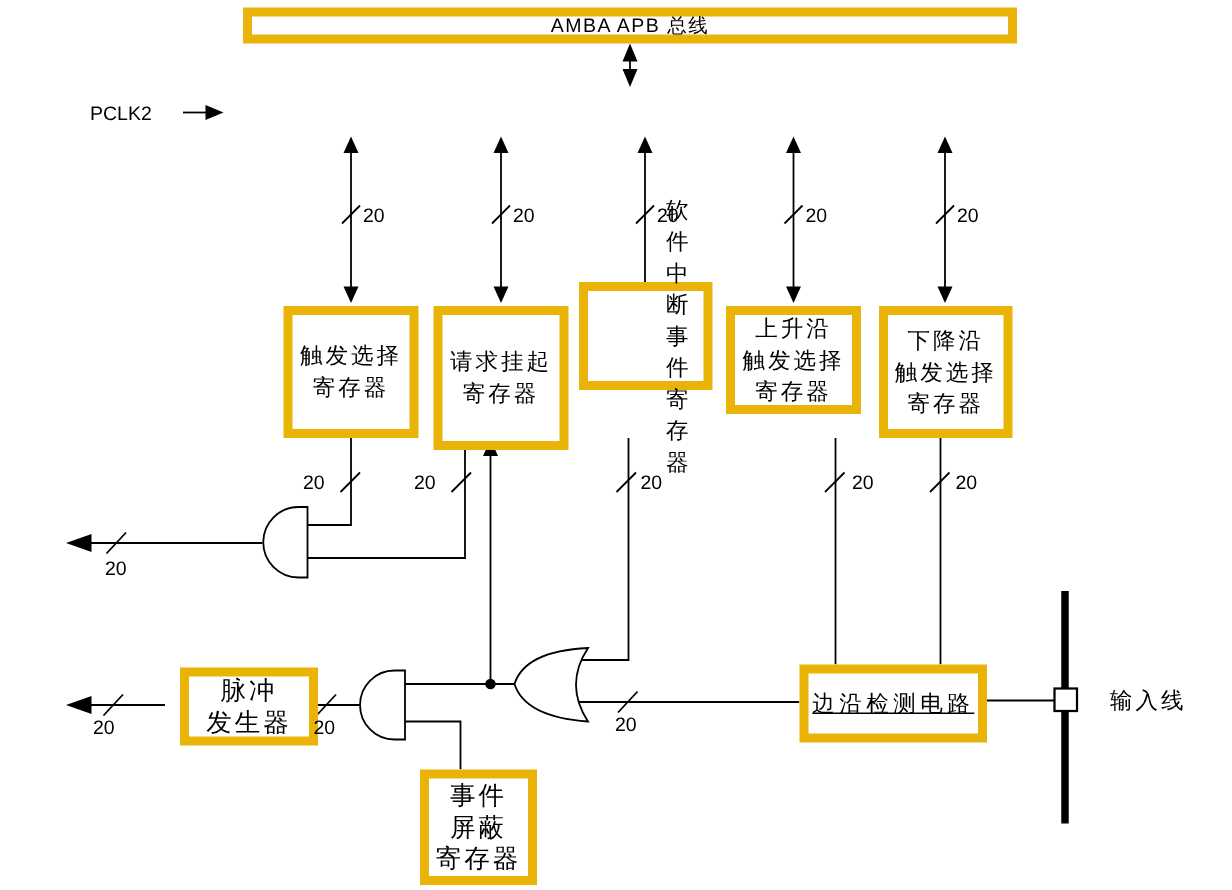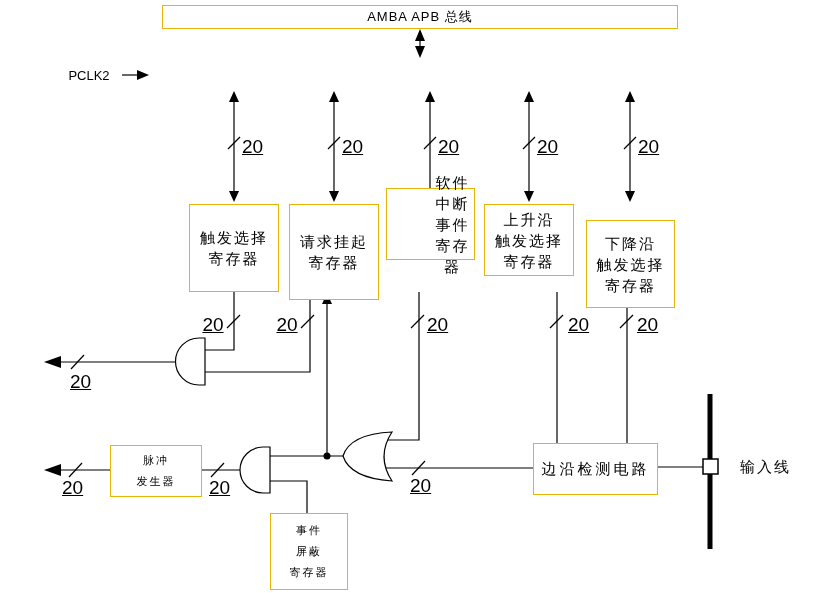--- a/index.html
+++ b/index.html
@@ -3,32 +3,32 @@
 <meta charset="utf-8">
 <style>
   html,body{margin:0;padding:0;background:#fff;}
   #canvas{
     position:relative;width:821px;height:593px;background:#ffffff;
     font-family:"Liberation Sans","DejaVu Sans",sans-serif;color:#000;
     overflow:hidden;
   }
   #wires{position:absolute;left:0;top:0;z-index:1;}
   .box{
-    position:absolute;z-index:2;background:#fff;border:1px solid #eab308;
+    position:absolute;z-index:2;background:#fff;border:6px solid #eab308;
     display:flex;align-items:center;justify-content:center;text-align:center;
     white-space:pre-line;box-sizing:border-box;
   }
   .busbox{font-size:13px;letter-spacing:1px;}
   .perifbox{font-size:14px;letter-spacing:4px;}
   .regbox{font-size:15px;letter-spacing:2px;line-height:21px;}
-  .smallbox{font-size:11px;letter-spacing:2px;line-height:21px;}
+  .smallbox{font-size:17px;letter-spacing:2px;line-height:21px;margin-left:10px;}
   .edgebox{font-size:15px;letter-spacing:3px;}
   .lbl{position:absolute;z-index:3;white-space:nowrap;}
-  .w20{font-size:19px;text-decoration:underline;}
-  .ra{text-align:center;}
+  .w20{font-size:13px;}
+  .ra{text-align:left;}
   .pclk{font-size:13px;}
   .nvic{font-size:15px;letter-spacing:1px;}
   .nvic b{font-family:"Liberation Sans",sans-serif;}
   .inline-lbl{font-size:15px;letter-spacing:2px;}
 </style>
 </head>
 <body>
 
 <div id="canvas">
 
@@ -146,36 +146,36 @@
   <div class="box regbox" style="left:386px;top:188px;width:89px;height:72px;padding-left:44px;">
     <span>软件中断
 事件
 寄存器</span>
   </div>
   <div class="box regbox" style="left:484px;top:204px;width:90px;height:72px;">
     <span>上升沿
 触发选择
 寄存器</span>
   </div>
-  <div class="box regbox" style="left:586px;top:204px;width:89px;height:88px;margin-top:16px;">
+  <div class="box regbox" style="left:586px;top:204px;width:89px;height:88px;">
     <span>下降沿
 触发选择
 寄存器</span>
   </div>
 
   <div class="box smallbox" style="left:110px;top:445px;width:92px;height:52px;">
     <span>脉冲
 发生器</span>
   </div>
   <div class="box smallbox" style="left:270px;top:513px;width:78px;height:77px;">
     <span>事件
 屏蔽
 寄存器</span>
   </div>
-  <div class="box edgebox" style="left:533px;top:443px;width:125px;height:52px;">
+  <div class="box edgebox" style="left:533px;top:443px;width:125px;height:52px;text-decoration:underline;">
     <span>边沿检测电路</span>
   </div>
 
   <div class="lbl pclk ra" style="left:60px;top:68px;width:58px;">PCLK2</div>
 
 
   <div class="lbl inline-lbl" style="left:728px;top:458px;margin-left:12px;">输入线</div>
 
   <div class="lbl w20" style="left:242px;top:136px;">20</div>
   <div class="lbl w20" style="left:342px;top:136px;">20</div>

